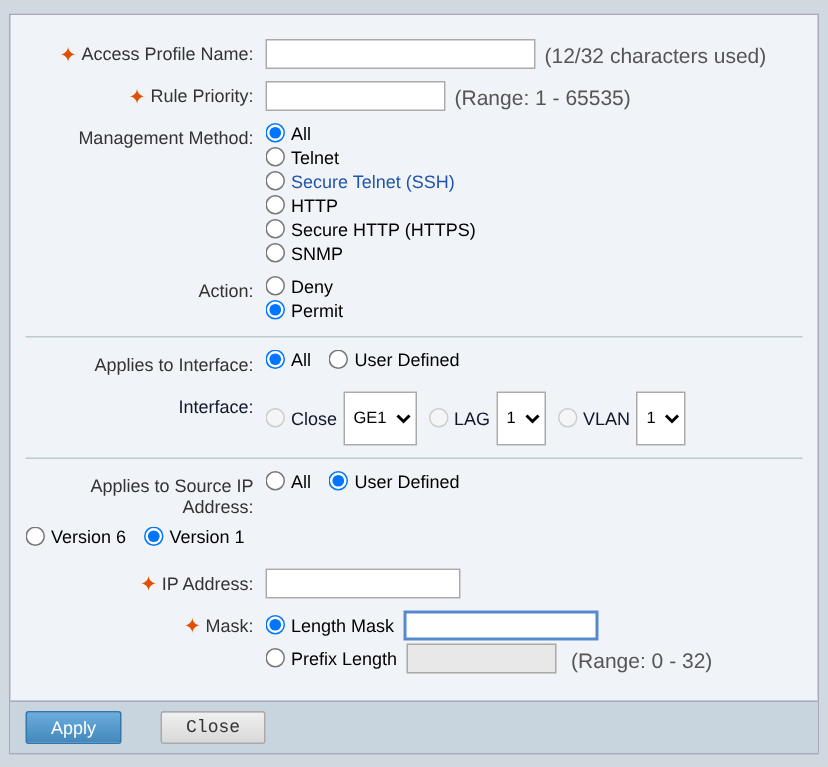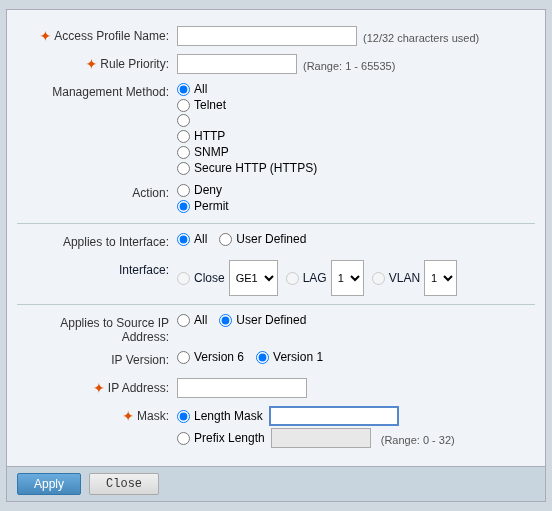--- a/index.html
+++ b/index.html
@@ -63,21 +63,21 @@
       background: white;
       height: 20px;
     }
     input[type="text"].medium { width: 120px; }
     input[type="text"].large { width: 180px; }
     input[type="text"].ip { width: 130px; }
     input[type="text"].mask-val { width: 130px; border: 2px solid #5588cc; }
     input[type="text"].prefix { width: 100px; background: #e8e8e8; }
     .hint-text {
       color: #555;
-      font-size: 11px;
+      font-size: 14px;
       margin-left: 6px;
       padding-top: 3px;
     }
     .radio-group {
       display: flex;
       flex-direction: column;
     }
     .radio-item {
       display: flex;
       align-items: center;
@@ -109,21 +109,21 @@
       display: flex;
       align-items: center;
     }
     .iface-label { color: #999; margin: 0 4px; font-size: 12px; }
     .action-bar {
       background: #c8d4de;
       border-top: 1px solid #aab;
       padding: 6px 10px;
       display: flex;
       align-items: center;
-      gap: 8px;
+      gap: 26px;
     }
     .btn-apply {
       background: linear-gradient(to bottom, #6aacdd, #4488bb);
       color: white;
       border: 1px solid #3377aa;
       padding: 3px 16px;
       font-size: 12px;
       cursor: pointer;
       border-radius: 2px;
     }
@@ -180,32 +180,33 @@
         <div class="radio-item">
           <input type="radio" name="mgmt" value="All" checked="" style="">
           <span>All</span>
         </div>
         <div class="radio-item">
           <input type="radio" name="mgmt" value="Telnet" style="">
           <span>Telnet</span>
         </div>
         <div class="radio-item">
           <input type="radio" name="mgmt" value="SSH" style="">
+          <span class="link-blue">Secure Telnet (SSH)</span>
         </div>
         <div class="radio-item">
           <input type="radio" name="mgmt" value="HTTP" style="">
           <span>HTTP</span>
         </div>
         <div class="radio-item">
+          <input type="radio" name="mgmt" value="HTTPS" style="">
+          <span>Secure HTTP (HTTPS)</span>
+        </div>
+        <div class="radio-item">
           <input type="radio" name="mgmt" value="SNMP" style="">
           <span>SNMP</span>
-        </div>
-        <div class="radio-item">
-          <input type="radio" name="mgmt" value="HTTPS" style="">
-          <span>Secure HTTP (HTTPS)</span>
         </div>
       </div>
     </div>
 
     <div class="form-row">
       <div class="label-col">
         <span>Action:</span>
       </div>
       <div class="value-col radio-group">
         <div class="radio-item">
@@ -278,23 +279,20 @@
           </div>
           <div class="radio-item">
             <input type="radio" name="srcip" value="UserDefined" checked="" style="">
             <span>User Defined</span>
           </div>
         </div>
       </div>
     </div>
 
     <div class="form-row">
-      <div class="label-col">
-        <span>IP Version:</span>
-      </div>
       <div class="value-col">
         <div class="radio-inline">
           <div class="radio-item">
             <input type="radio" name="ipver" value="v6" style="">
             <span>Version 6</span>
           </div>
           <div class="radio-item">
             <input type="radio" name="ipver" value="v4" checked="" style="">
             <span>Version 1</span>
           </div>

